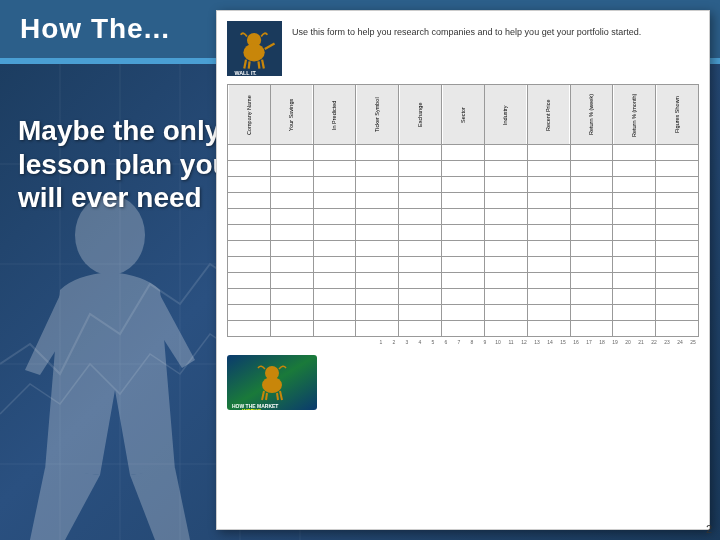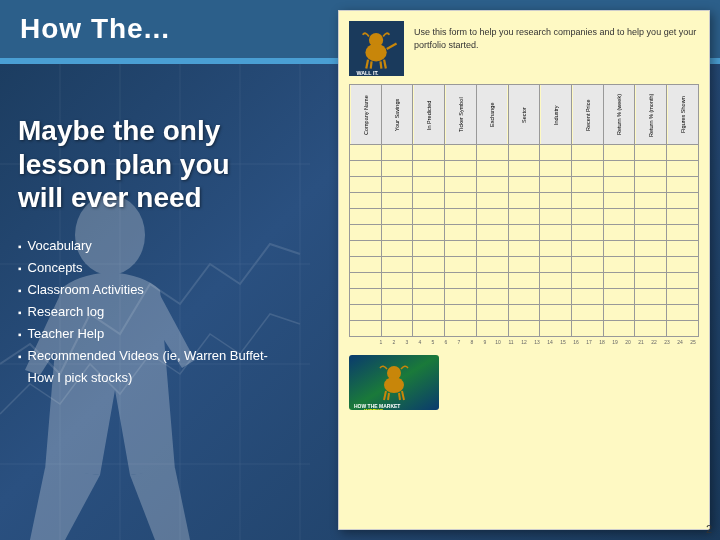--- a/index.html
+++ b/index.html
@@ -118,24 +118,24 @@
       font-size: 10px;
       margin-top: 3px;
       flex-shrink: 0;
     }
 
     
     .right-panel {
       position: absolute;
       top: 10px;
       right: 10px;
-      width: 372px;
+      width: 494px;
       height: 520px;
       z-index: 10;
-      background: #fef9c3;
+      background: #ffffff;
       border: 1px solid #ccc;
       box-shadow: 3px 3px 10px rgba(0,0,0,0.4);
       padding: 10px;
       overflow: hidden;
     }
 
     .doc-header {
       display: flex;
       align-items: flex-start;
       gap: 10px;
@@ -277,28 +277,20 @@
     <path d="M140,105 L175,170 L162,178 L130,128" fill="white"></path>
 
     <path d="M25,278 L10,350 L45,350 L80,285" fill="white"></path>
     <path d="M155,278 L170,350 L135,350 L110,285" fill="white"></path>
   </svg>
 </div>
 
 <div class="left-panel">
   <div class="main-text">
     <h1 class="headline">Maybe the only lesson plan you will ever need</h1>
-    <ul class="bullet-list">
-    <li>Vocabulary</li>
-        <li>Concepts</li>
-        <li>Classroom Activities</li>
-        <li>Research log</li>
-        <li>Teacher Help</li>
-        <li>Recommended Videos (ie, Warren Buffet-How I pick stocks)</li>
-      </ul>
   </div>
 </div>
 
 <div class="right-panel">
   <div class="doc-header">
 
     <div style="display:flex; flex-direction:column; align-items:center; flex-shrink:0;">
       <div class="wall-st-logo">
         <svg width="55" height="55" viewBox="0 0 55 55" xmlns="http://www.w3.org/2000/svg">
           <rect width="55" height="55" fill="#1a3a5c"></rect>

